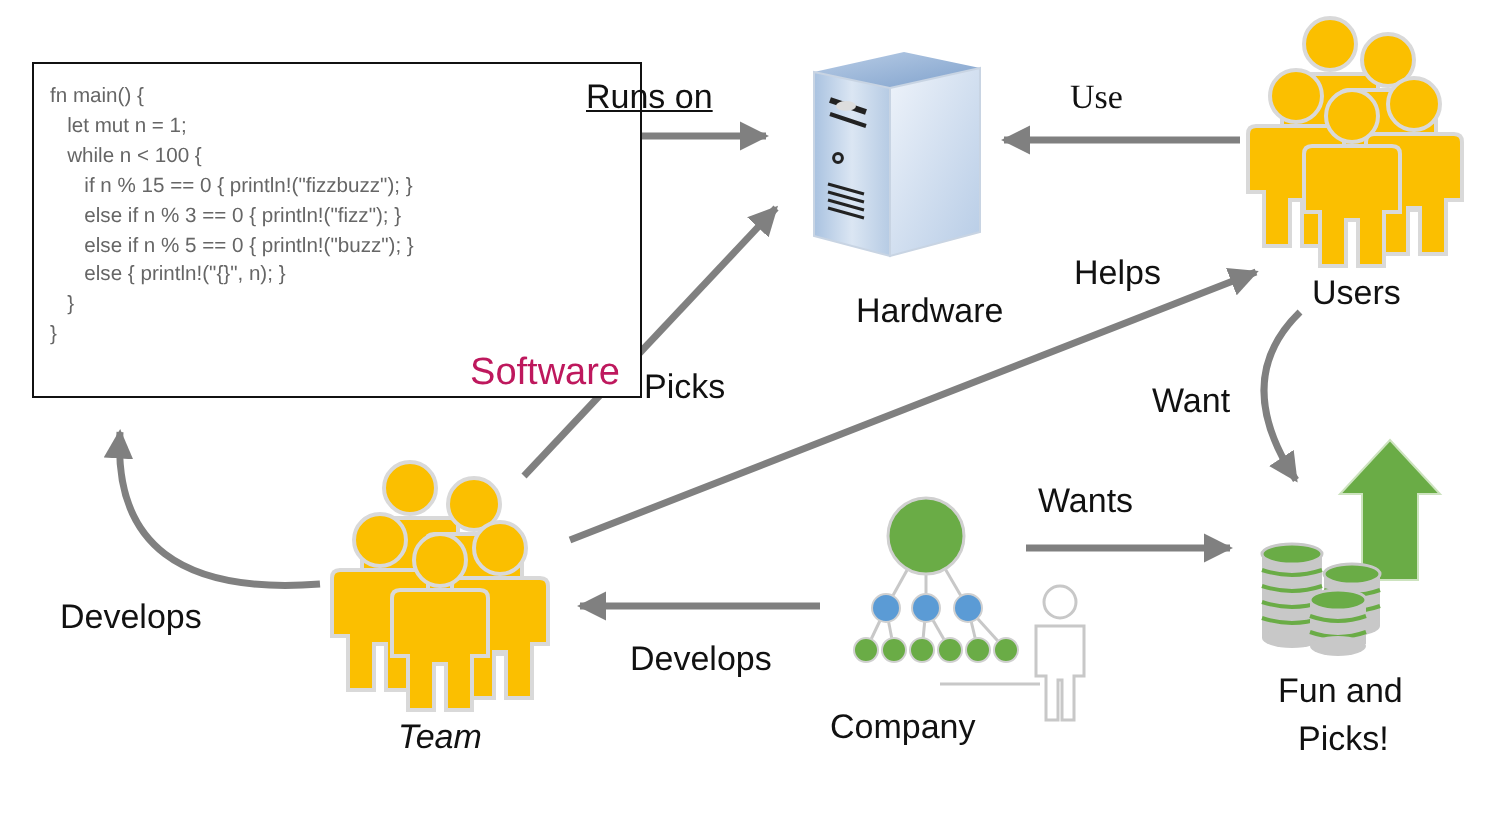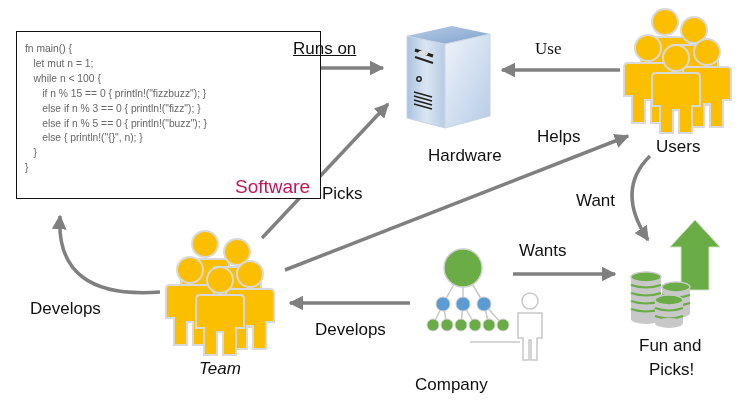--- a/index.html
+++ b/index.html
@@ -132,21 +132,21 @@
 </svg>
 
 <div class="code-box">
   <div class="code" id="code"><div>fn main() {</div><div>   let mut n = 1;</div><div>   while n &lt; 100 {</div><div>      if n % 15 == 0 { println!("fizzbuzz"); }</div><div>      else if n % 3 == 0 { println!("fizz"); }</div><div>      else if n % 5 == 0 { println!("buzz"); }</div><div>      else { println!("{}", n); }</div><div>   }</div><div>}</div></div>
   <div class="code-title">Software</div>
 </div>
 
 <div class="label" style="left:396px;top:146px;margin-left:32px;">Hardware</div>
 <div class="label" style="left:656px;top:137px;">Users</div>
 <div class="label" style="left:199px;top:359px;font-style:italic;">Team</div>
-<div class="label" style="left:415px;top:354px;margin-top:21px;">Company</div>
+<div class="label" style="left:415px;top:354px;">Company</div>
 <div class="label" style="left:639px;top:336px;">Fun and</div>
 <div class="label" style="left:649px;top:360px;">Picks!</div>
 
 <div class="label" style="left:293px;top:39px;text-decoration:underline;">Runs on</div>
 <div class="label" style="left:535px;top:39px;font-family:Liberation Serif, serif;">Use</div>
 <div class="label" style="left:537px;top:127px;">Helps</div>
 <div class="label" style="left:322px;top:184px;">Picks</div>
 <div class="label" style="left:576px;top:191px;">Want</div>
 <div class="label" style="left:519px;top:241px;">Wants</div>
 <div class="label" style="left:30px;top:299px;text-align:right;">Develops</div>

